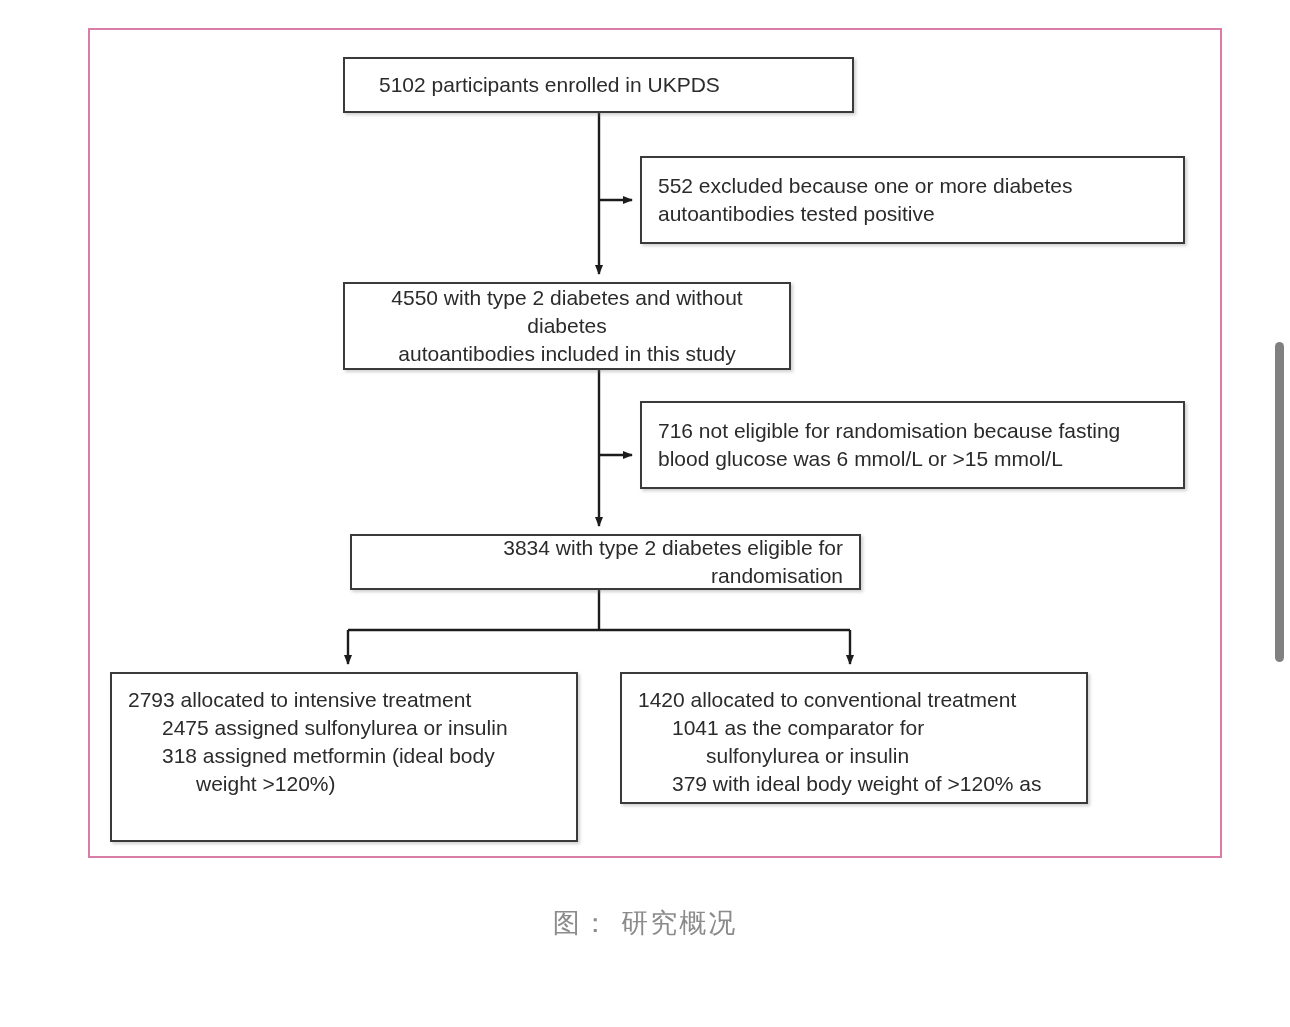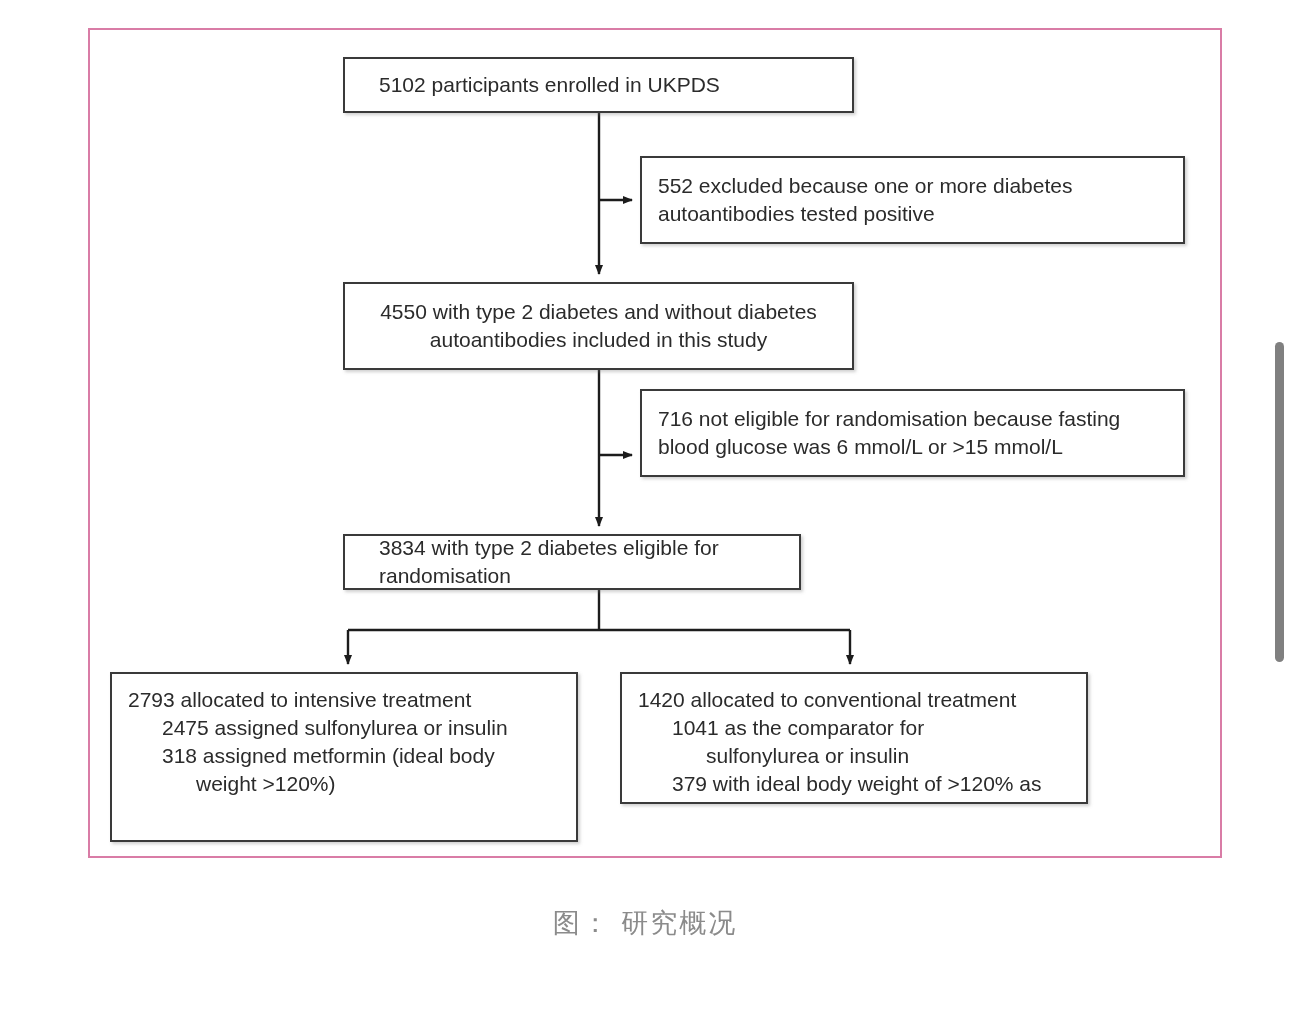--- a/index.html
+++ b/index.html
@@ -58,52 +58,52 @@
     line-height: 1.34;
   }
 
   .node-text {
     white-space: pre-line;
     display: block;
   }
 
   
   .align-center .node-text { text-align: center; }
-  .align-left   .node-text { text-align: left; }
+  .align-left   .node-text { text-align: right; }
 
   
   .hang .node-text {
     text-align: left;
     padding-left: 0;
   }
 
   
   #node-enrolled {
     left: 253px; top: 27px; width: 511px; height: 56px;
     display: flex; align-items: center;
   }
   #node-enrolled .node-text { padding-left: 18px; }
 
   #node-excluded-antibodies {
     left: 550px; top: 126px; width: 545px; height: 88px;
     display: flex; align-items: center;
   }
 
   #node-included {
-    left: 253px; top: 252px; width: 511px; height: 88px;
+    left: 253px; top: 252px; width: 448px; height: 88px;
     display: flex; align-items: center; justify-content: center;
   }
 
   #node-not-eligible {
-    left: 550px; top: 359px; width: 545px; height: 88px;
+    left: 550px; top: 371px; width: 545px; height: 88px;
     display: flex; align-items: center;
   }
 
   #node-eligible {
-    left: 253px; top: 504px; width: 458px; height: 56px;
+    left: 260px; top: 504px; width: 511px; height: 56px;
     display: flex; align-items: center;
   }
   #node-eligible .node-text { padding-left: 18px; }
 
   #node-intensive {
     left: 20px; top: 642px; width: 468px; height: 170px;
   }
 
   #node-conventional {
     left: 530px; top: 642px; width: 468px; height: 132px;

